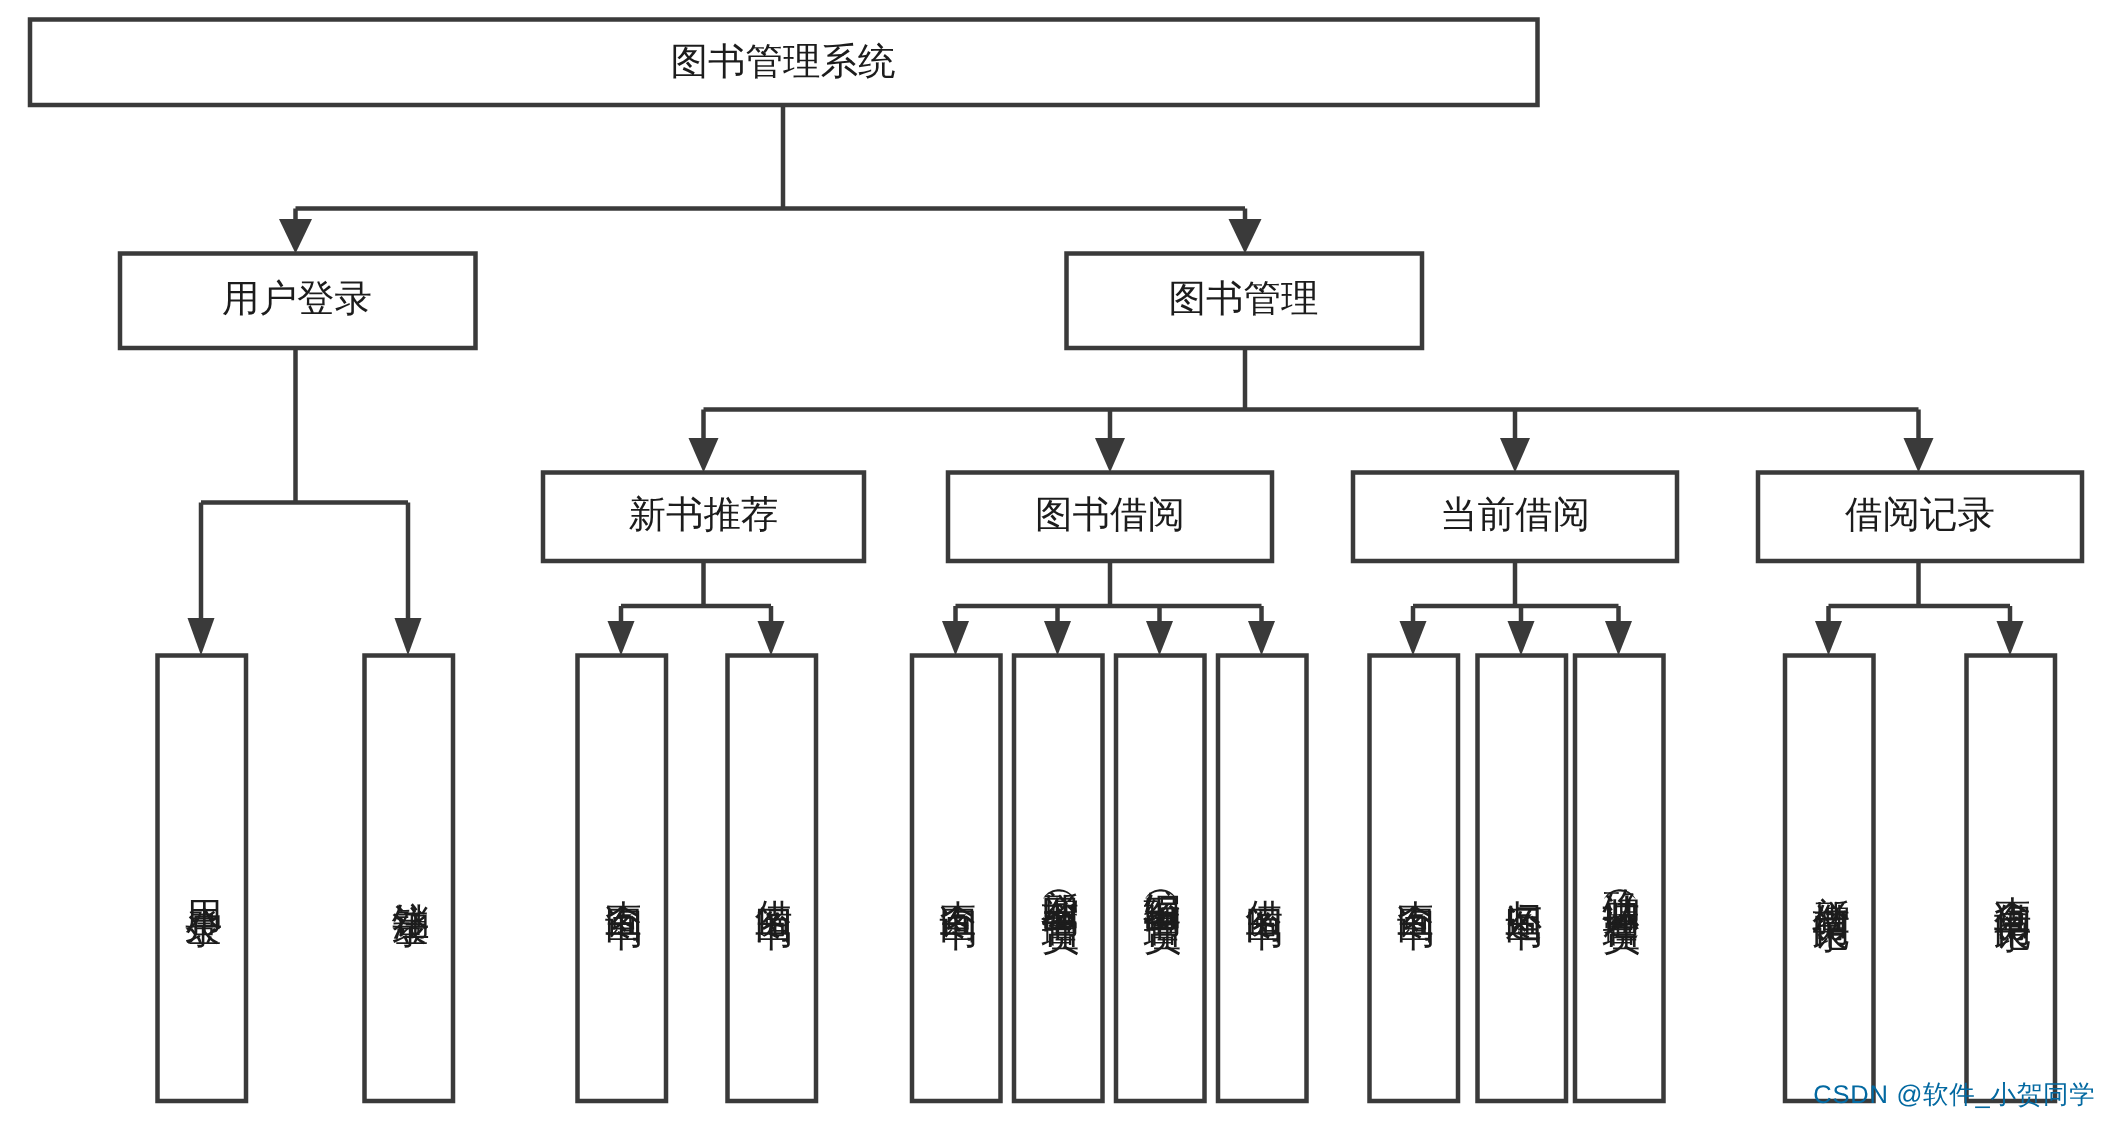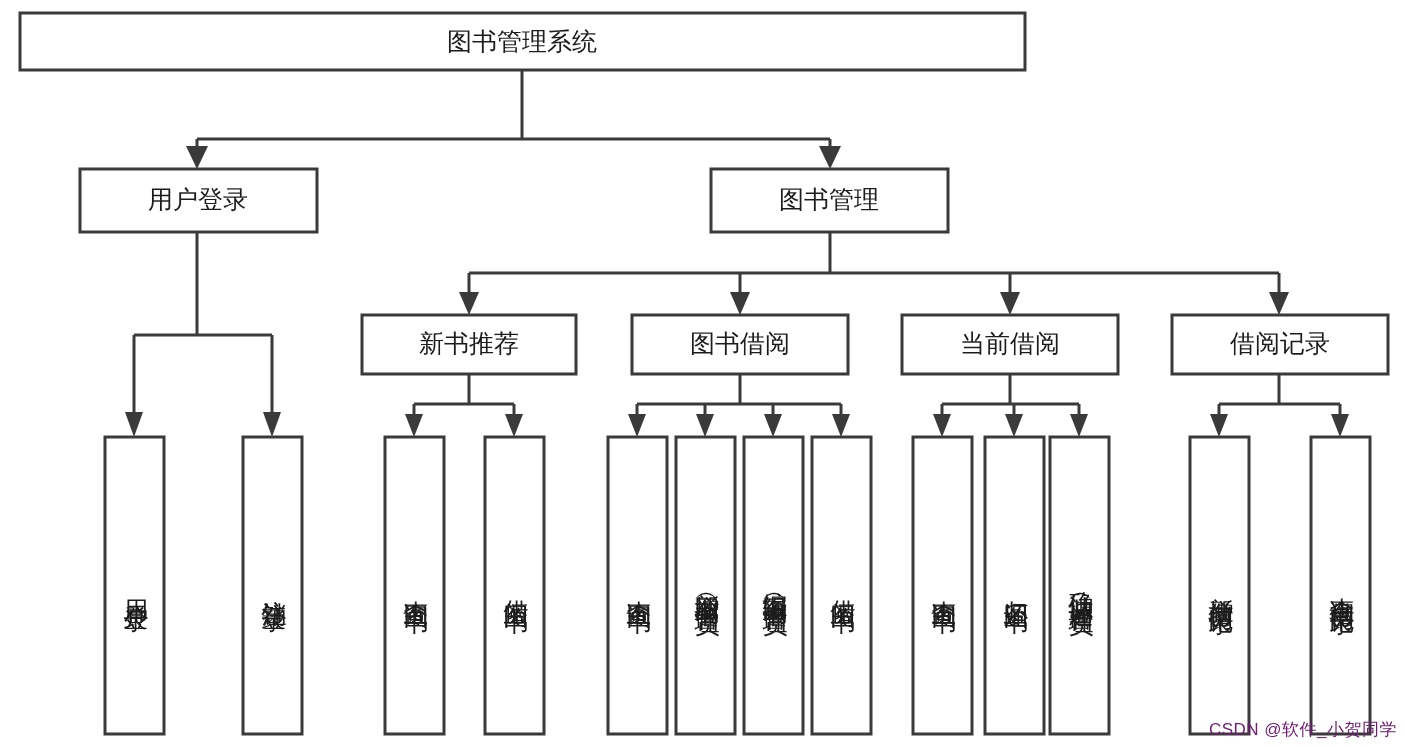--- a/index.html
+++ b/index.html
@@ -57,21 +57,21 @@
     writing-mode: vertical-rl;
     text-orientation: upright;
     letter-spacing: 3px;
   }
   .watermark {
     position: absolute;
     right: 8px;
     bottom: 6px;
     font-family: "Liberation Sans", "DejaVu Sans", sans-serif;
     font-size: 17px;
-    color: #701a75;
+    color: #0369a1;
     letter-spacing: 0.5px;
     white-space: nowrap;
     pointer-events: none;
   }
 </style>
 </head>
 <body>
 
 <div id="diagram-root">
   <svg class="flow" viewBox="0 0 1405 747" xmlns="http://www.w3.org/2000/svg">

